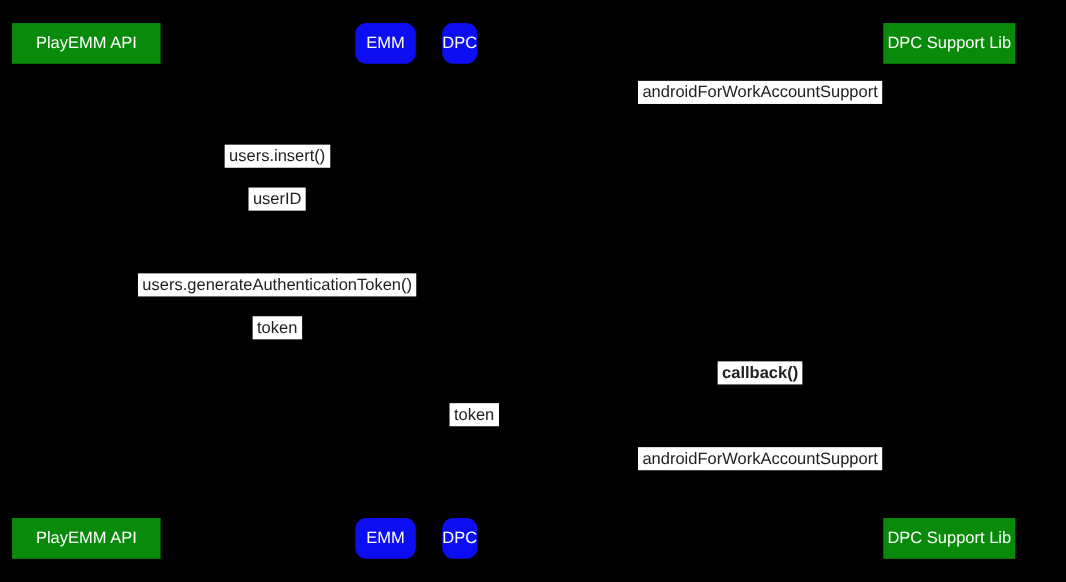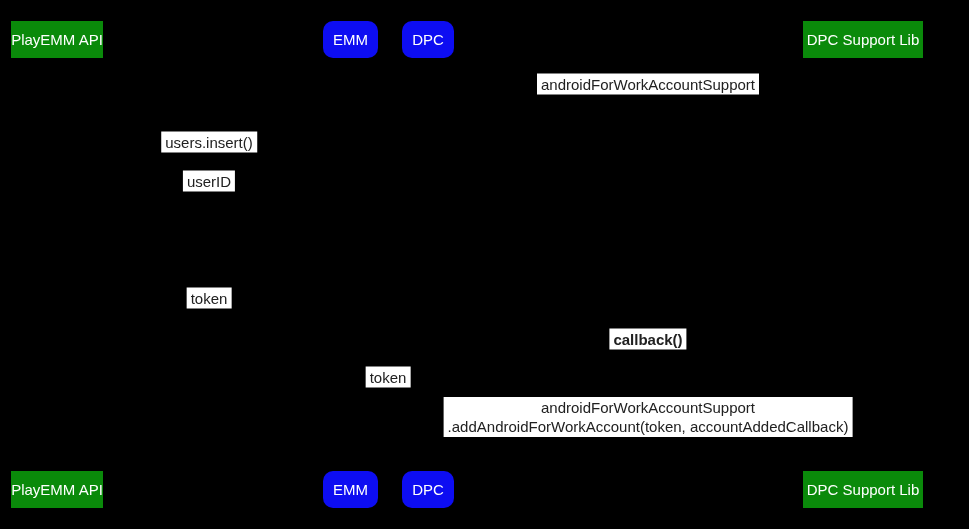--- a/index.html
+++ b/index.html
@@ -19,34 +19,35 @@
     height: 37px;
     display: flex; align-items: center; justify-content: center;
     color: var(--actor-text, #fff);
     font-size: 15px;
     white-space: nowrap;
   }
   .actor.green { background: var(--actor-green, #0a8a0a); }
   .actor.blue  { background: var(--actor-blue, #0d0df2); border-radius: 10px; }
   .actor.row-top    { top: 21px; }
   .actor.row-bottom { top: 471px; }
-  .a-playemm { left: 11px;  width: 92px; }
+  .a-playemm { left: 11px;  width: 135px; }
   .a-emm     { left: 323px; width: 55px;  }
-  .a-dpc     { left: 402px; width: 52px;  }
+  .a-dpc     { left: 402px; width: 32px;  }
   .a-dpcsl   { left: 803px; width: 120px; }
   .label {
     position: absolute;
     transform: translate(-50%, -50%);
     background: var(--label-bg, #fff);
     color: var(--label-text, #212121);
     font-size: 15px;
     line-height: 19px;
     padding: 1px 4px;
     text-align: center;
     white-space: nowrap;
+    margin-left: 43px;
   }
 </style>
 </head>
 <body>
 
 <div class="diagram">
 
   <div class="actor green row-top a-playemm">PlayEMM API</div>
   <div class="actor blue row-top a-emm">EMM</div>
   <div class="actor blue row-top a-dpc">DPC</div>
@@ -58,36 +59,38 @@
 
   <div class="label" style="left:209px; top:142px;">
     <div>users.insert()</div>
   </div>
 
   <div class="label" style="left:209px; top:181px;">
     <div>userID</div>
   </div>
 
 
+  <div class="label" style="left:209px; top:259px;">
+    <div>users.generateAuthenticationToken()</div>
+  </div>
 
   <div class="label" style="left:209px; top:298px;">
     <div>token</div>
   </div>
 
   <div class="label" style="left:648px; top:339px;font-weight:bold;">
     <div>callback()</div>
   </div>
 
   <div class="label" style="left:388px; top:377px;">
     <div>token</div>
   </div>
 
   <div class="label" style="left:648px; top:417px;">
     <div>androidForWorkAccountSupport</div>
-    <div>.addAndroidForWorkAccount(token, accountAddedCallback)</div>
   </div>
 
   <div class="actor green row-bottom a-playemm">PlayEMM API</div>
   <div class="actor blue row-bottom a-emm">EMM</div>
   <div class="actor blue row-bottom a-dpc">DPC</div>
   <div class="actor green row-bottom a-dpcsl">DPC Support Lib</div>
 
 </div>
 
 </body></html>

